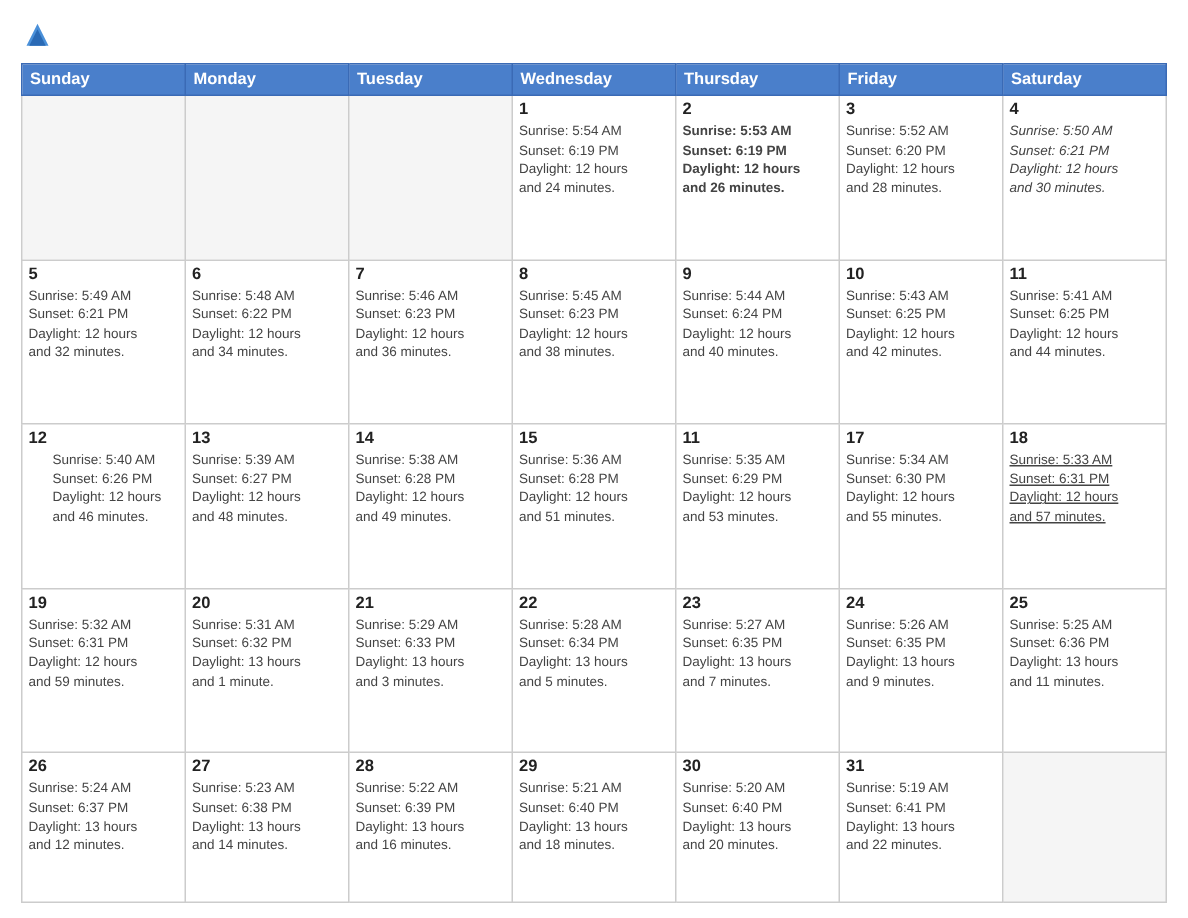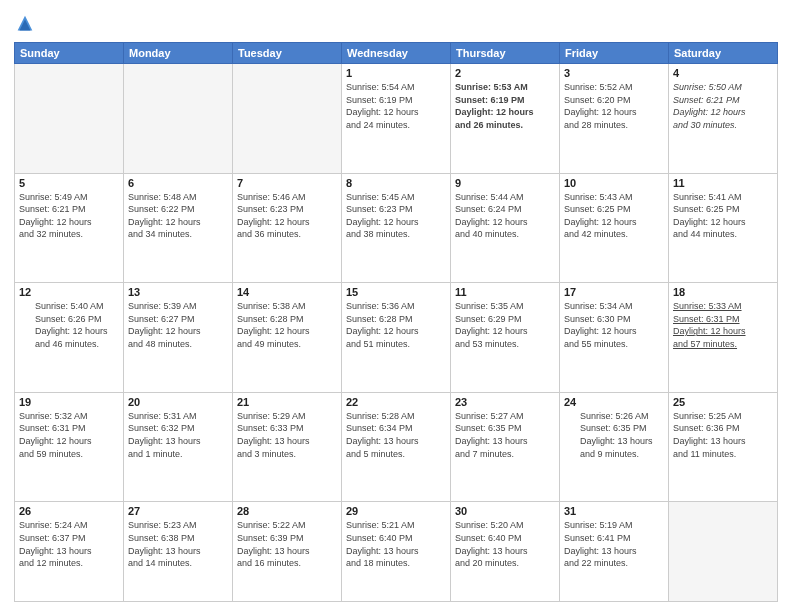--- a/index.html
+++ b/index.html
@@ -306,21 +306,21 @@
           </td>
           <td>
             <span class="day-num">23</span>
             <div class="day-info" style="white-space: pre-line;">Sunrise: 5:27 AM
 Sunset: 6:35 PM
 Daylight: 13 hours
 and 7 minutes.</div>
           </td>
           <td>
             <span class="day-num">24</span>
-            <div class="day-info" style="white-space: pre-line; margin-left: 16px;">Sunrise: 5:26 AM
+            <div class="day-info" style="white-space: pre-line;">Sunrise: 5:26 AM
 Sunset: 6:35 PM
 Daylight: 13 hours
 and 9 minutes.</div>
           </td>
           <td>
             <span class="day-num">25</span>
             <div class="day-info" style="white-space: pre-line;">Sunrise: 5:25 AM
 Sunset: 6:36 PM
 Daylight: 13 hours
 and 11 minutes.</div>

